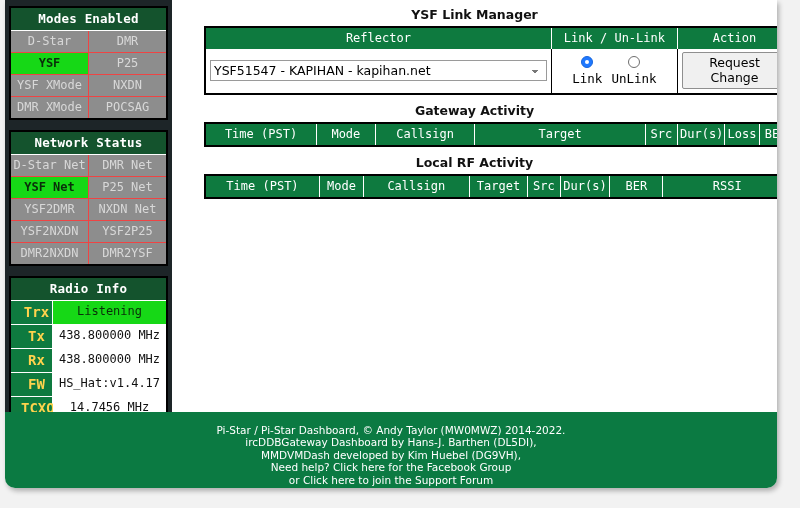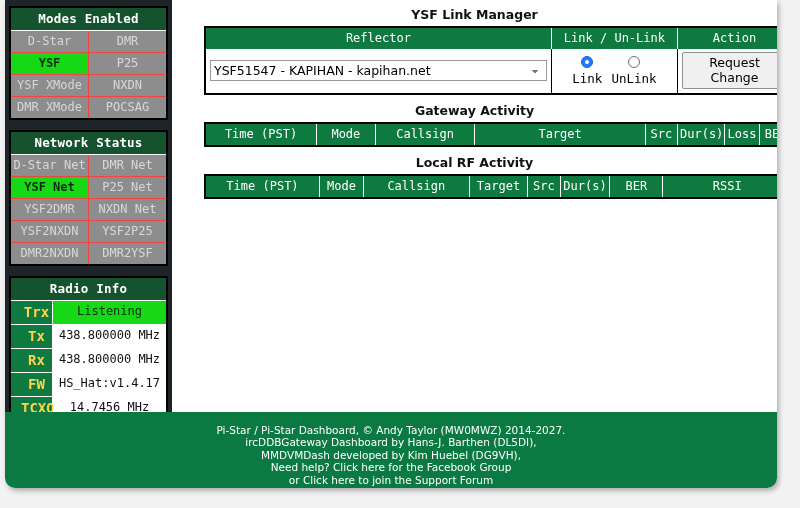--- a/index.html
+++ b/index.html
@@ -383,21 +383,21 @@
             <th>BER</th>
             <th>RSSI</th>
           </tr>
         </thead>
         <tbody></tbody>
       </table>
 
     </div>
 
     <div class="footer">
-      <div>Pi-Star / Pi-Star Dashboard, © Andy Taylor (MW0MWZ) 2014-2027.</div>
+      <div>Pi-Star / Pi-Star Dashboard, © Andy Taylor (MW0MWZ) 2014-2022.</div>
       <div>ircDDBGateway Dashboard by Hans-J. Barthen (DL5DI),</div>
       <div>MMDVMDash developed by Kim Huebel (DG9VH),</div>
       <div>Need help? Click here for the Facebook Group</div>
       <div>or Click here to join the Support Forum</div>
       <div>Get your copy of Pi-Star from here.</div>
     </div>
 
   </div>
 </div>
 

